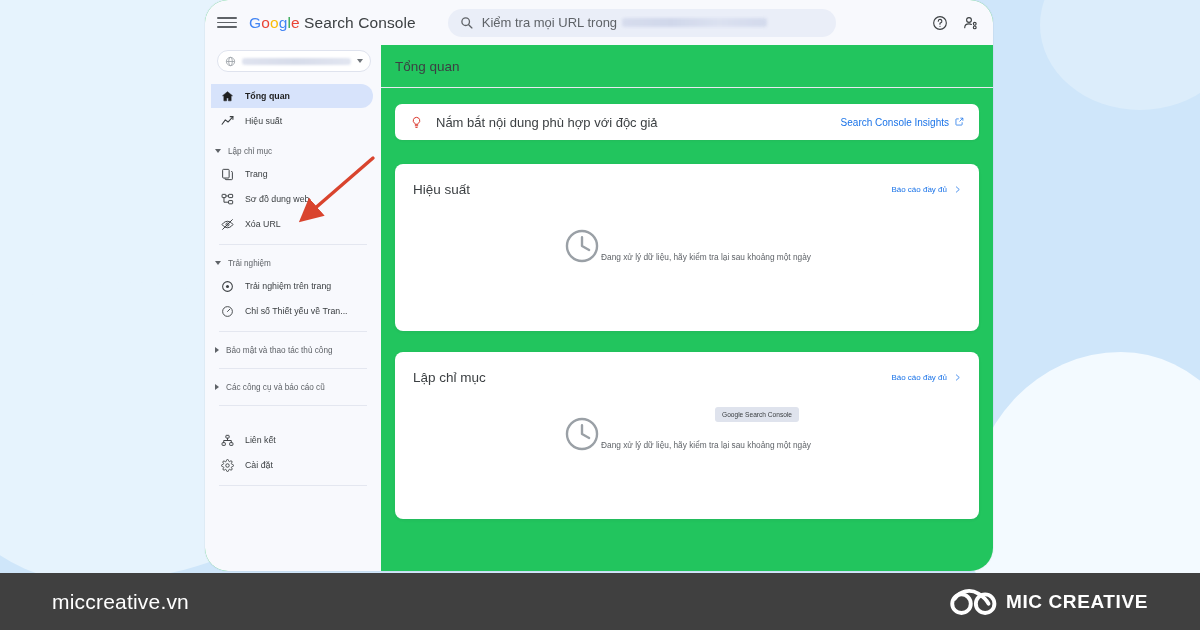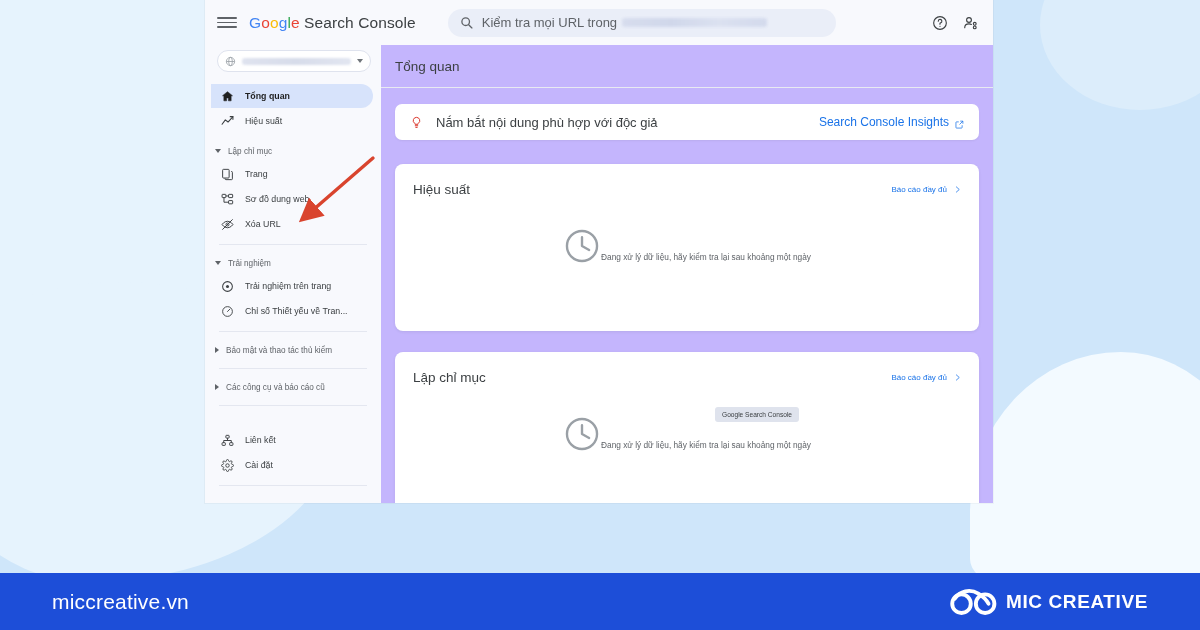--- a/index.html
+++ b/index.html
@@ -32,24 +32,25 @@
   }
   .blob-right-top {
     position:absolute; right:-40px; top:-60px;
     width:200px; height:170px;
     background:#dcedfb;
     border-radius: 50%;
   }
 
   
   .window {
-    position:absolute; left:205px; top:0; width:788px; height:503px;
-    background:#c4b5fd;
+    position:absolute; left:205px; top:0; width:788px; height:571px;
+    background:#22c55e;
     overflow:hidden;
     box-shadow: 0 0 0 1px rgba(0,0,0,0.03);
+    border-radius: 23px;
   }
 
   
   .topbar {
     height:45px; background:#f8f9fd;
     display:flex; align-items:center;
     padding:0 12px;
     position:relative;
   }
   .hamburger {
@@ -138,21 +139,21 @@
   .main-inner { padding:16px 14px 0 14px; }
 
   .insight-card {
     background:#fff; border-radius:7px; height:36px;
     display:flex; align-items:center; padding:0 15px;
     box-shadow:0 1px 2px rgba(60,64,67,.08);
     margin-bottom:24px;
   }
   .bulb { width:13px; height:13px; flex:none; margin-right:13px; }
   .insight-text { font-size:13px; color:#3c4043; flex:1; }
-  .insight-link { font-size:12px; color:#1a73e8; display:flex; align-items:flex-end; gap:6px; cursor:pointer; }
+  .insight-link { font-size:10px; color:#1a73e8; display:flex; align-items:flex-start; gap:6px; cursor:pointer; }
   .ext-ico { width:9px; height:9px; }
 
   .card {
     background:#fff; border-radius:8px;
     box-shadow:0 1px 3px rgba(60,64,67,.10);
     margin-bottom:21px; position:relative; overflow:visible;
   }
   .card-head {
     display:flex; align-items:center; justify-content:space-between;
     padding:18px 18px 0 18px;
@@ -173,21 +174,21 @@
     font-size:6.6px; padding:4px 7px; border-radius:3px;
     white-space:nowrap;
   }
 
   
   .arrow-svg { position:absolute; left:297px; top:152px; width:90px; height:80px; pointer-events:none; }
 
   
   .footer {
     position:absolute; left:0; bottom:0; width:1200px; height:57px;
-    background:#1d4ed8; display:flex; align-items:center;
+    background:#404040; display:flex; align-items:center;
     justify-content:space-between; padding:0 52px;
   }
   .footer-url { color:#fff; font-size:21px; letter-spacing:.2px; }
   .footer-brand { display:flex; align-items:center; gap:4px; }
   .logo-knot { width:54px; height:30px; }
   .footer-name { color:#fff; font-size:19px; font-weight:bold; letter-spacing:.6px; }
 </style>
 </head>
 <body>
 
@@ -316,21 +317,21 @@
           <circle cx="12" cy="12" r="9"></circle>
             <path d="M12 12l4.2-4.2" stroke-linecap="round"></path>
         </svg>
         <span>Chỉ số Thiết yếu về Tran...</span>
       </div>
 
       <div class="divider"></div>
 
       <div class="sec-head">
         <span class="tri-right"></span>
-        <span>Bảo mật và thao tác thủ kiểm</span>
+        <span>Bảo mật và thao tác thủ công</span>
       </div>
 
       <div class="divider"></div>
 
       <div class="sec-head">
         <span class="tri-right"></span>
         <span>Các công cụ và báo cáo cũ</span>
       </div>
 
       <div class="divider"></div>

